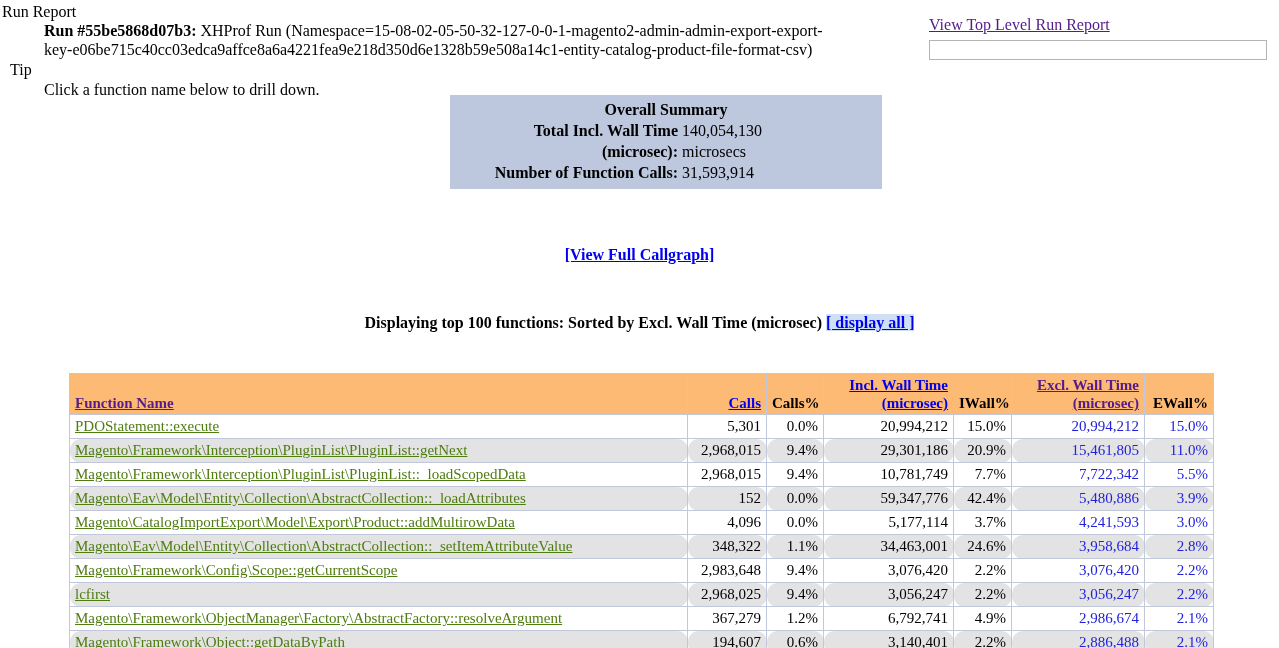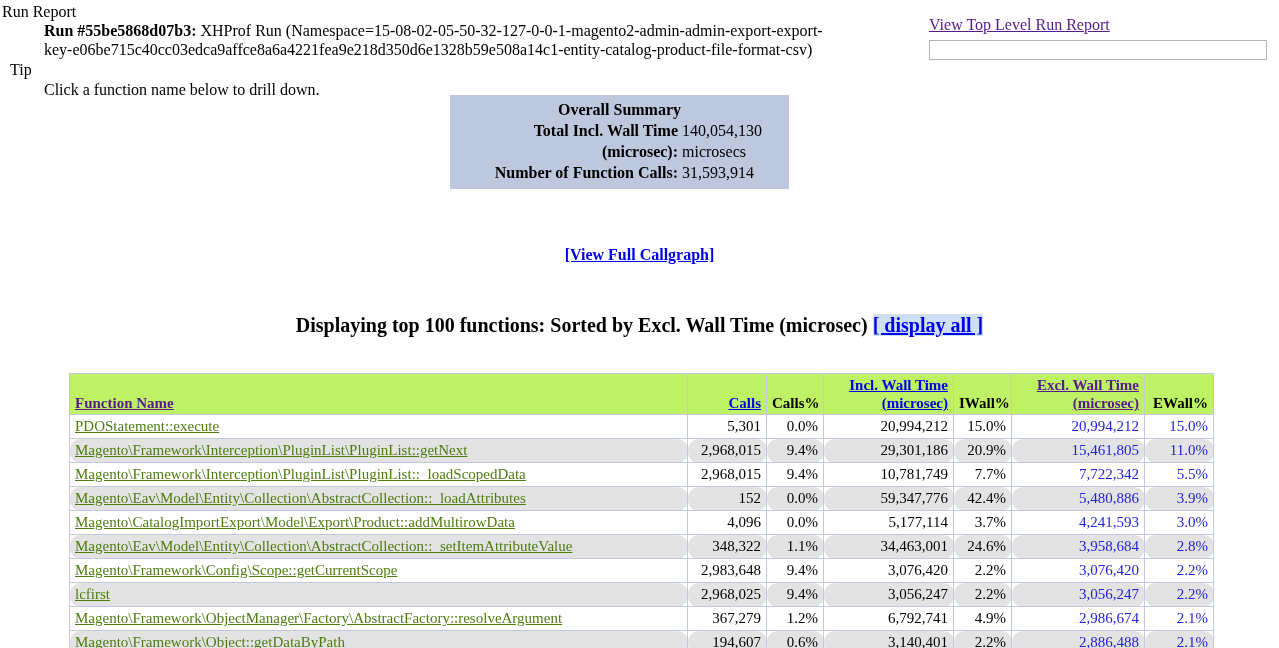--- a/index.html
+++ b/index.html
@@ -67,21 +67,21 @@
     font-family: "Liberation Sans", sans-serif;
     font-size: 13px;
     box-sizing: content-box;
   }
 
   
   .summary-box {
     position: absolute;
     left: 450px;
     top: 95px;
-    width: 339px;
+    width: 432px;
     background: #bdc7dd;
     padding: 4px 0 6px 0;
     box-sizing: border-box;
   }
   .summary-title {
     text-align: center;
     font-weight: bold;
     font-size: 16px;
     line-height: 21px;
   }
@@ -120,21 +120,21 @@
   }
 
   
   .displaying {
     position: absolute;
     left: 0;
     top: 314px;
     width: 1279px;
     text-align: center;
     font-weight: bold;
-    font-size: 20px;
+    font-size: 16px;
   }
   .displaying .display-all {
     color: #0000ee;
     background: #cfe0f5;
     font-weight: bold;
   }
 
   
   .table-wrap {
     position: absolute;
@@ -149,21 +149,21 @@
   }
   table.ftable th,
   table.ftable td {
     font-size: 15px;
     padding: 2px 5px;
     border: 1px solid #c2c8dc;
     font-weight: normal;
     box-sizing: border-box;
   }
   table.ftable thead th {
-    background: #bef264;
+    background: #fdba74;
     vertical-align: bottom;
     line-height: 18px;
     font-weight: bold;
     padding-bottom: 2px;
   }
   table.ftable thead th.numeric { text-align: right; }
   table.ftable thead th.name { text-align: left; }
   table.ftable thead th a { font-weight: bold; }
   table.ftable tbody tr.odd  td { background: #ffffff; }
   table.ftable tbody tr.even td { background: #e3e3e3; border-radius: 11px; }

